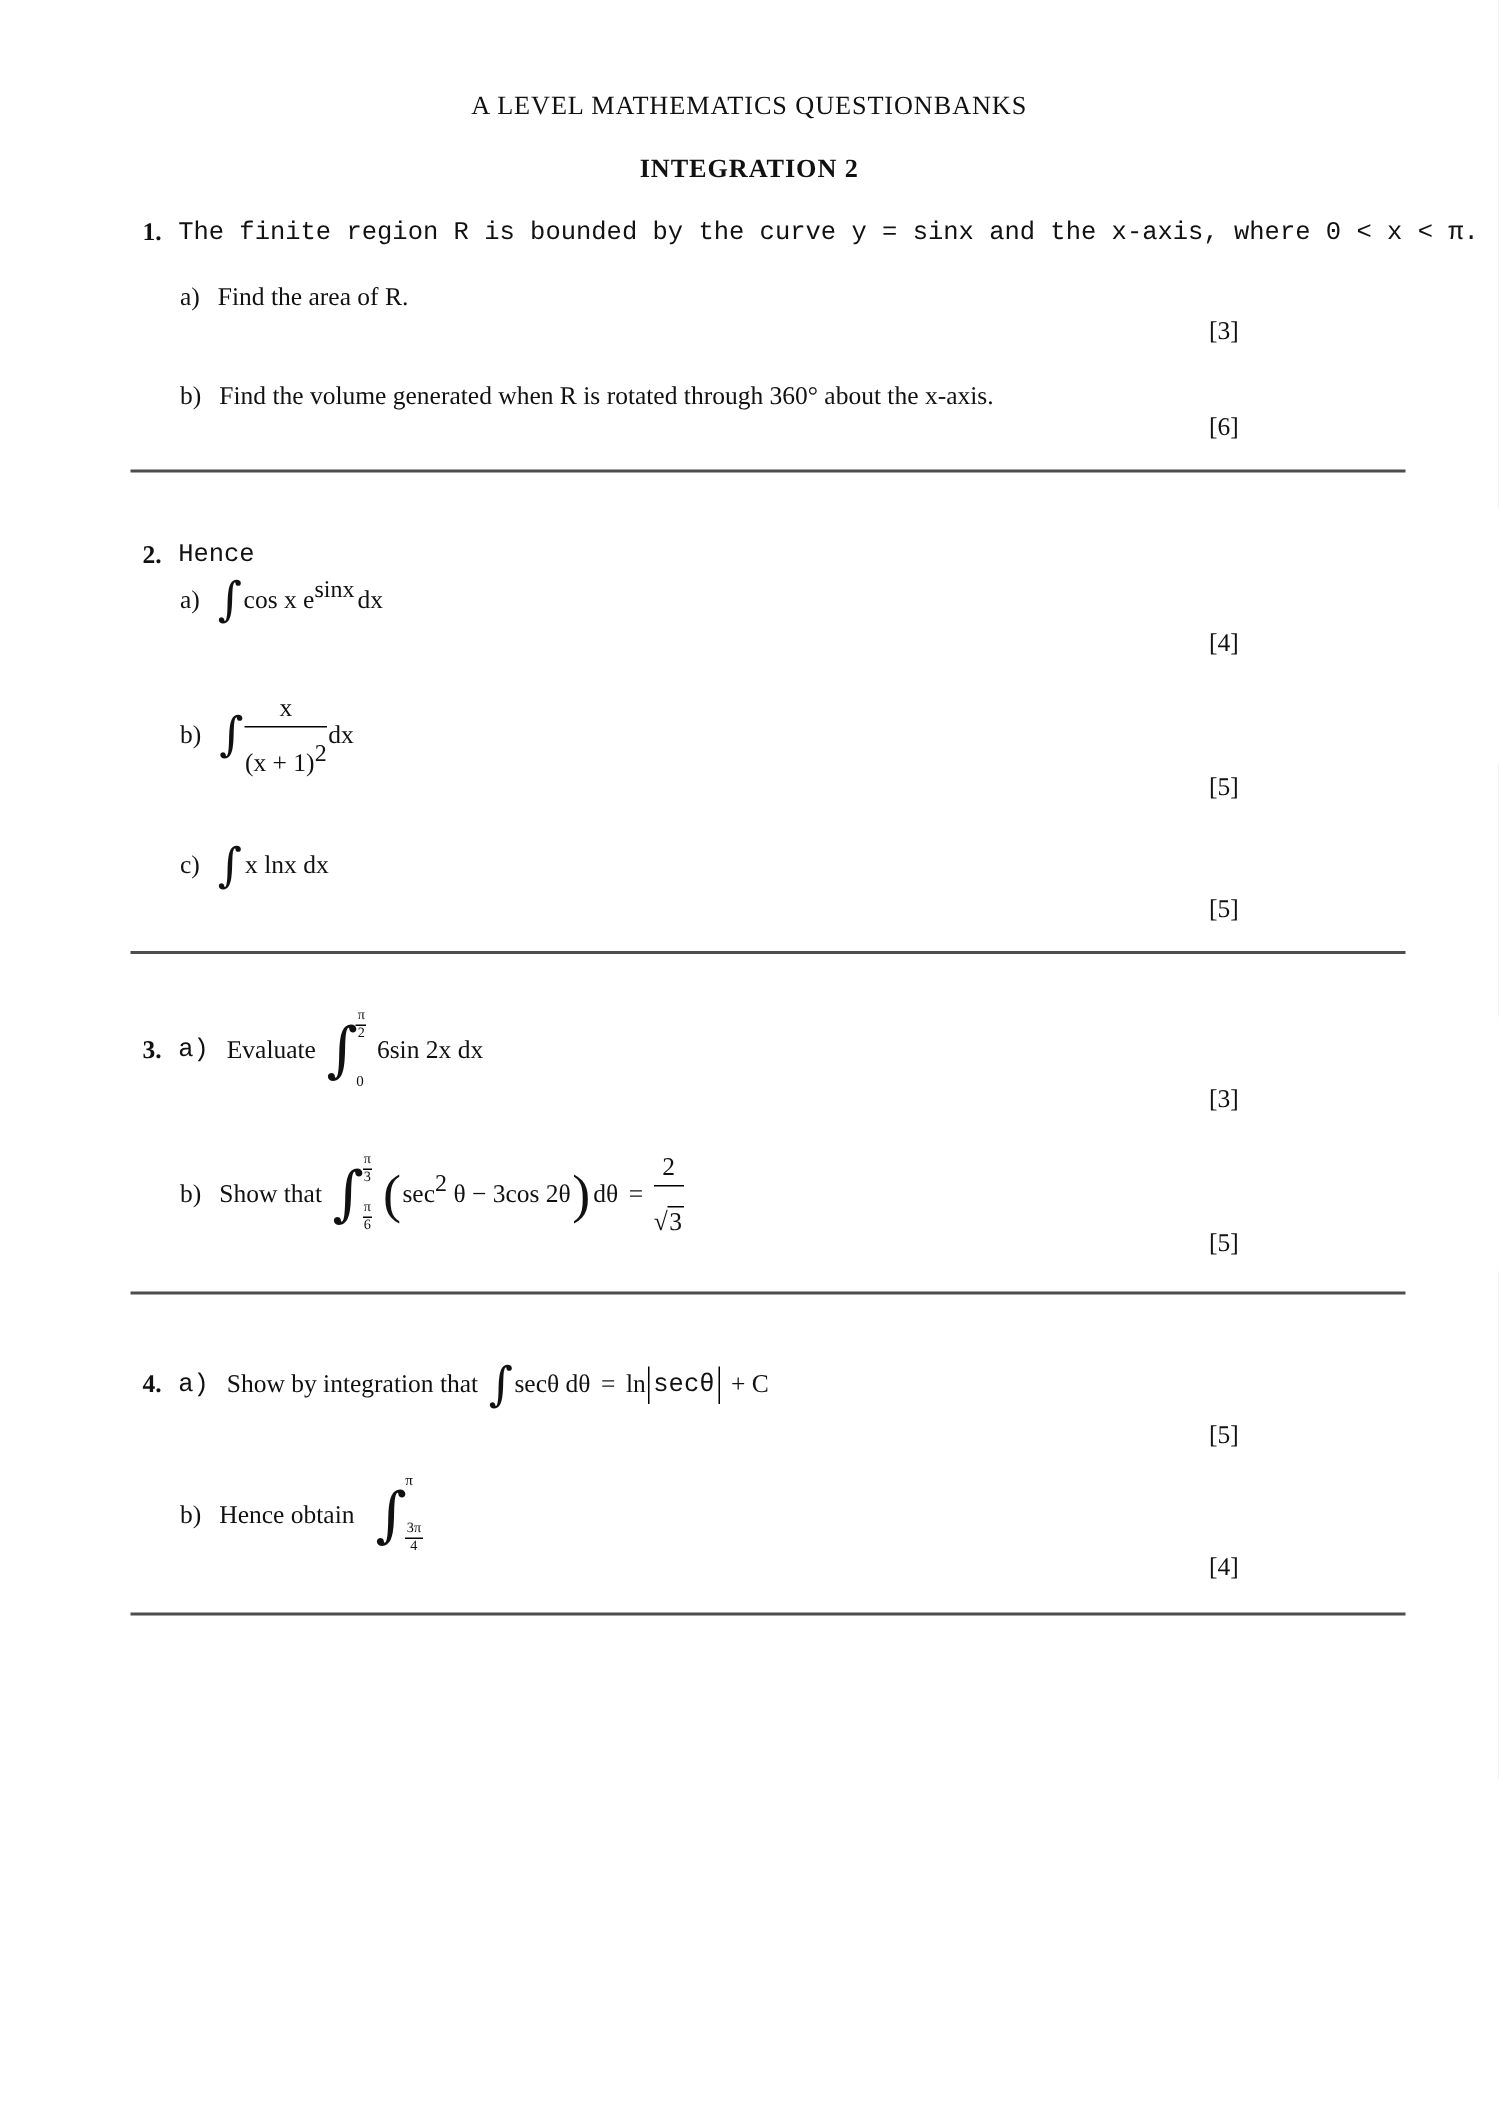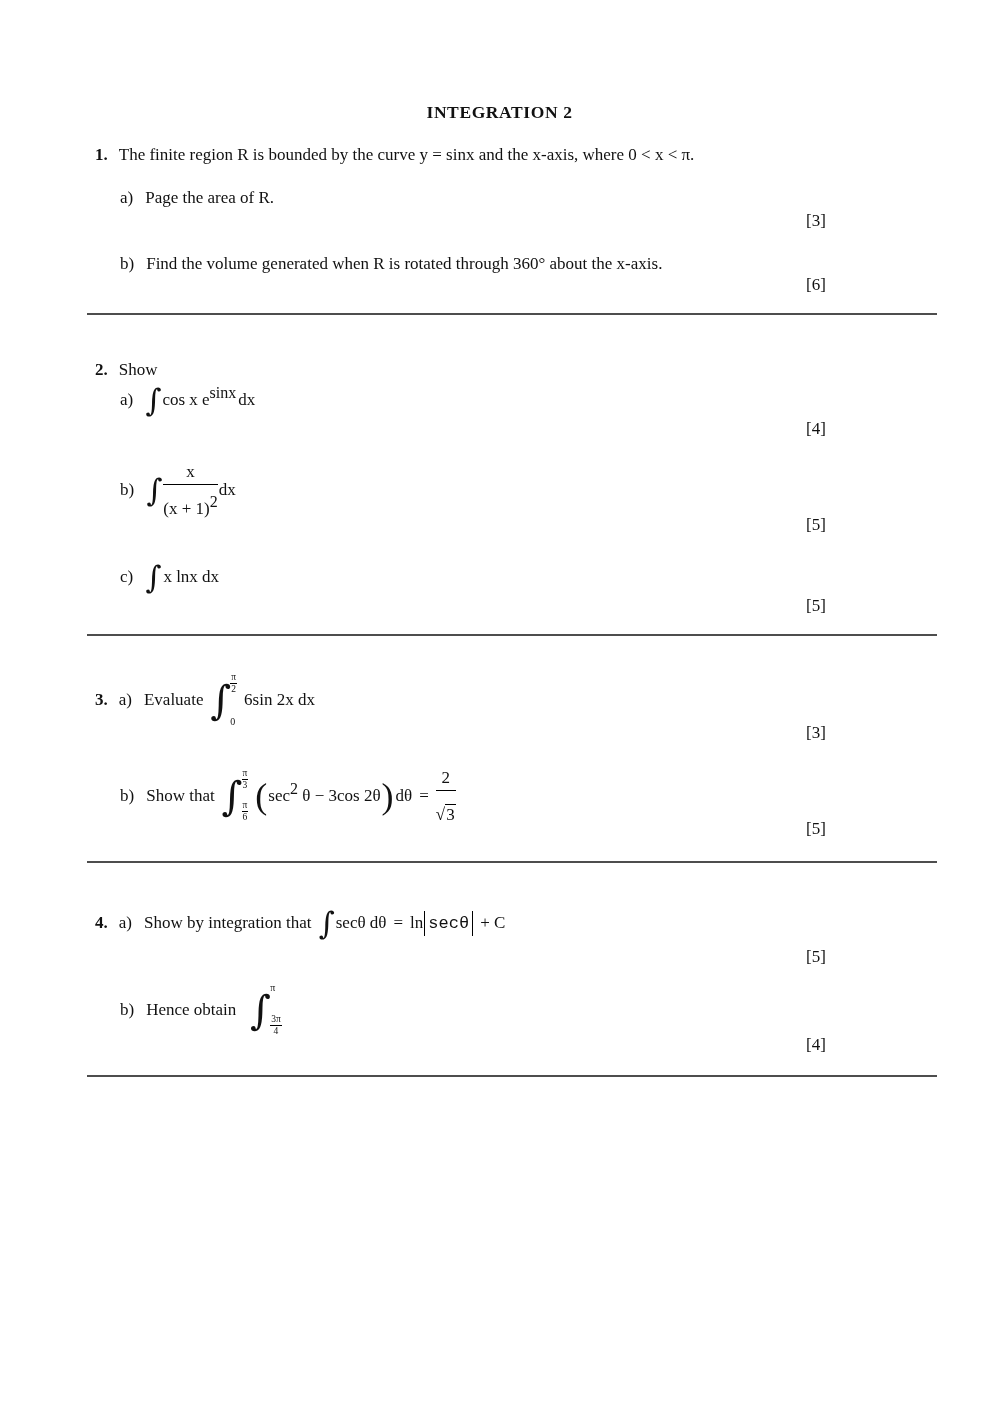--- a/index.html
+++ b/index.html
@@ -6,21 +6,21 @@
   .page {
     position:relative; width:999px; height:1414px; background:#ffffff;
     font-family:"Liberation Serif", serif; color:#111; font-size:17px;
     overflow:hidden; margin:0 auto;
   }
   .abs { position:absolute; }
   .centered { left:0; width:100%; text-align:center; }
   .row { position:absolute; display:flex; align-items:center; white-space:nowrap; }
   .row > * + * { margin-left:7px; }
   .qnum { font-weight:bold; }
-  .qnum + * { margin-left:11px; }
+  .qnum + * { margin-left:11px;font-family:Liberation Mono, monospace; }
   .plabel + * { margin-left:12px; }
   .tight { margin-left:1px !important; }
   .gap2 { margin-left:2px !important; }
   .gap14 { margin-left:14px !important; }
   .marks { position:absolute; left:806px; font-size:17px; }
   .rule { position:absolute; left:87px; width:850px; height:0; border-top:2.5px solid #4d4d4d; }
   .title { font-size:17.5px; letter-spacing:0.6px; }
   .subtitle { font-size:17.5px; font-weight:bold; letter-spacing:0.6px; }
 
   
@@ -41,44 +41,45 @@
   .absv { display:inline-block; border-left:1.5px solid #000; border-right:1.5px solid #000;
           padding:4px 3px; line-height:1;font-family:Liberation Mono, monospace; }
   .bigp { font-size:36px; line-height:1; font-weight:300; font-family:"Liberation Serif", serif; }
   .mtext { white-space:pre; }
 </style>
 </head>
 <body>
 
 <div class="page">
 
+  <div class="abs centered title" style="top:60px">A LEVEL MATHEMATICS QUESTIONBANKS</div>
   <div class="abs centered subtitle" style="top:102px">INTEGRATION 2</div>
 
   <div class="row" style="left:95px; top:145px">
     <span class="qnum">1.</span>
     <span>The finite region R is bounded by the curve y = sinx and the x-axis, where 0 &lt; x &lt; π.</span>
   </div>
 
   <div class="row" style="left:120px; top:188px">
     <span class="plabel">a)</span>
-    <span>Page the area of R.</span>
+    <span>Find the area of R.</span>
   </div>
   <div class="marks" style="top:211px">[3]</div>
 
   <div class="row" style="left:120px; top:254px">
     <span class="plabel">b)</span>
     <span>Find the volume generated when R is rotated through 360° about the x-axis.</span>
   </div>
   <div class="marks" style="top:275px">[6]</div>
 
   <div class="rule" style="top:313px"></div>
 
   <div class="row" style="left:95px; top:360px">
     <span class="qnum">2.</span>
-    <span>Show</span>
+    <span>Hence</span>
   </div>
 
   <div class="row" style="left:120px; top:378px; height:44px">
     <span class="plabel">a)</span>
     <span class="int-plain">∫</span>
     <span class="mtext tight"><span>cos x e</span><sup class="exp">sinx</sup></span>
     <span class="gap2">dx</span>
   </div>
   <div class="marks" style="top:419px">[4]</div>
 

